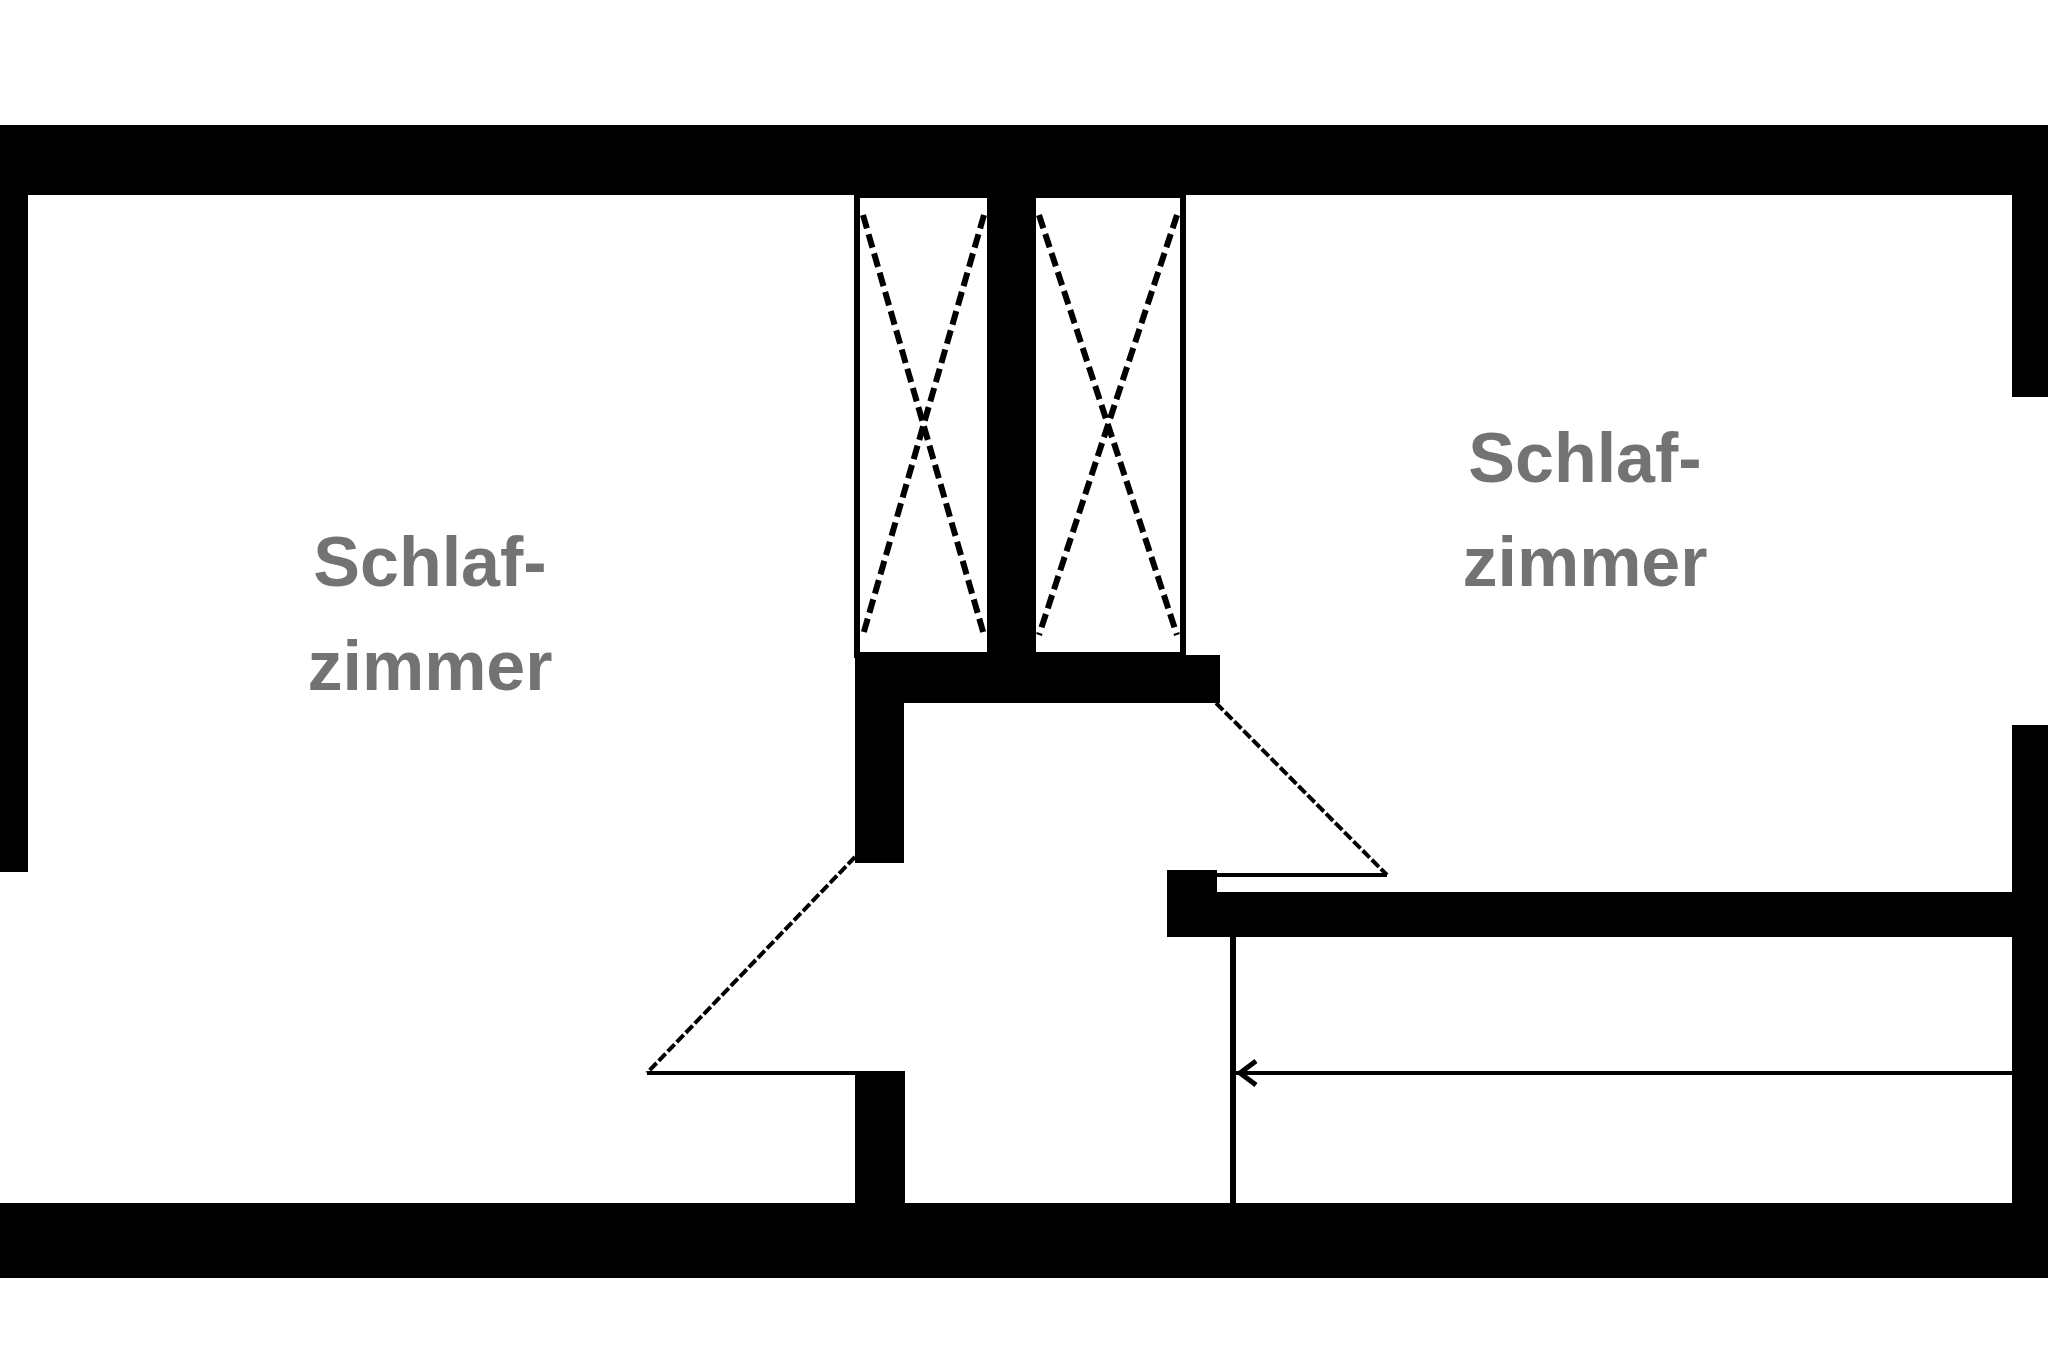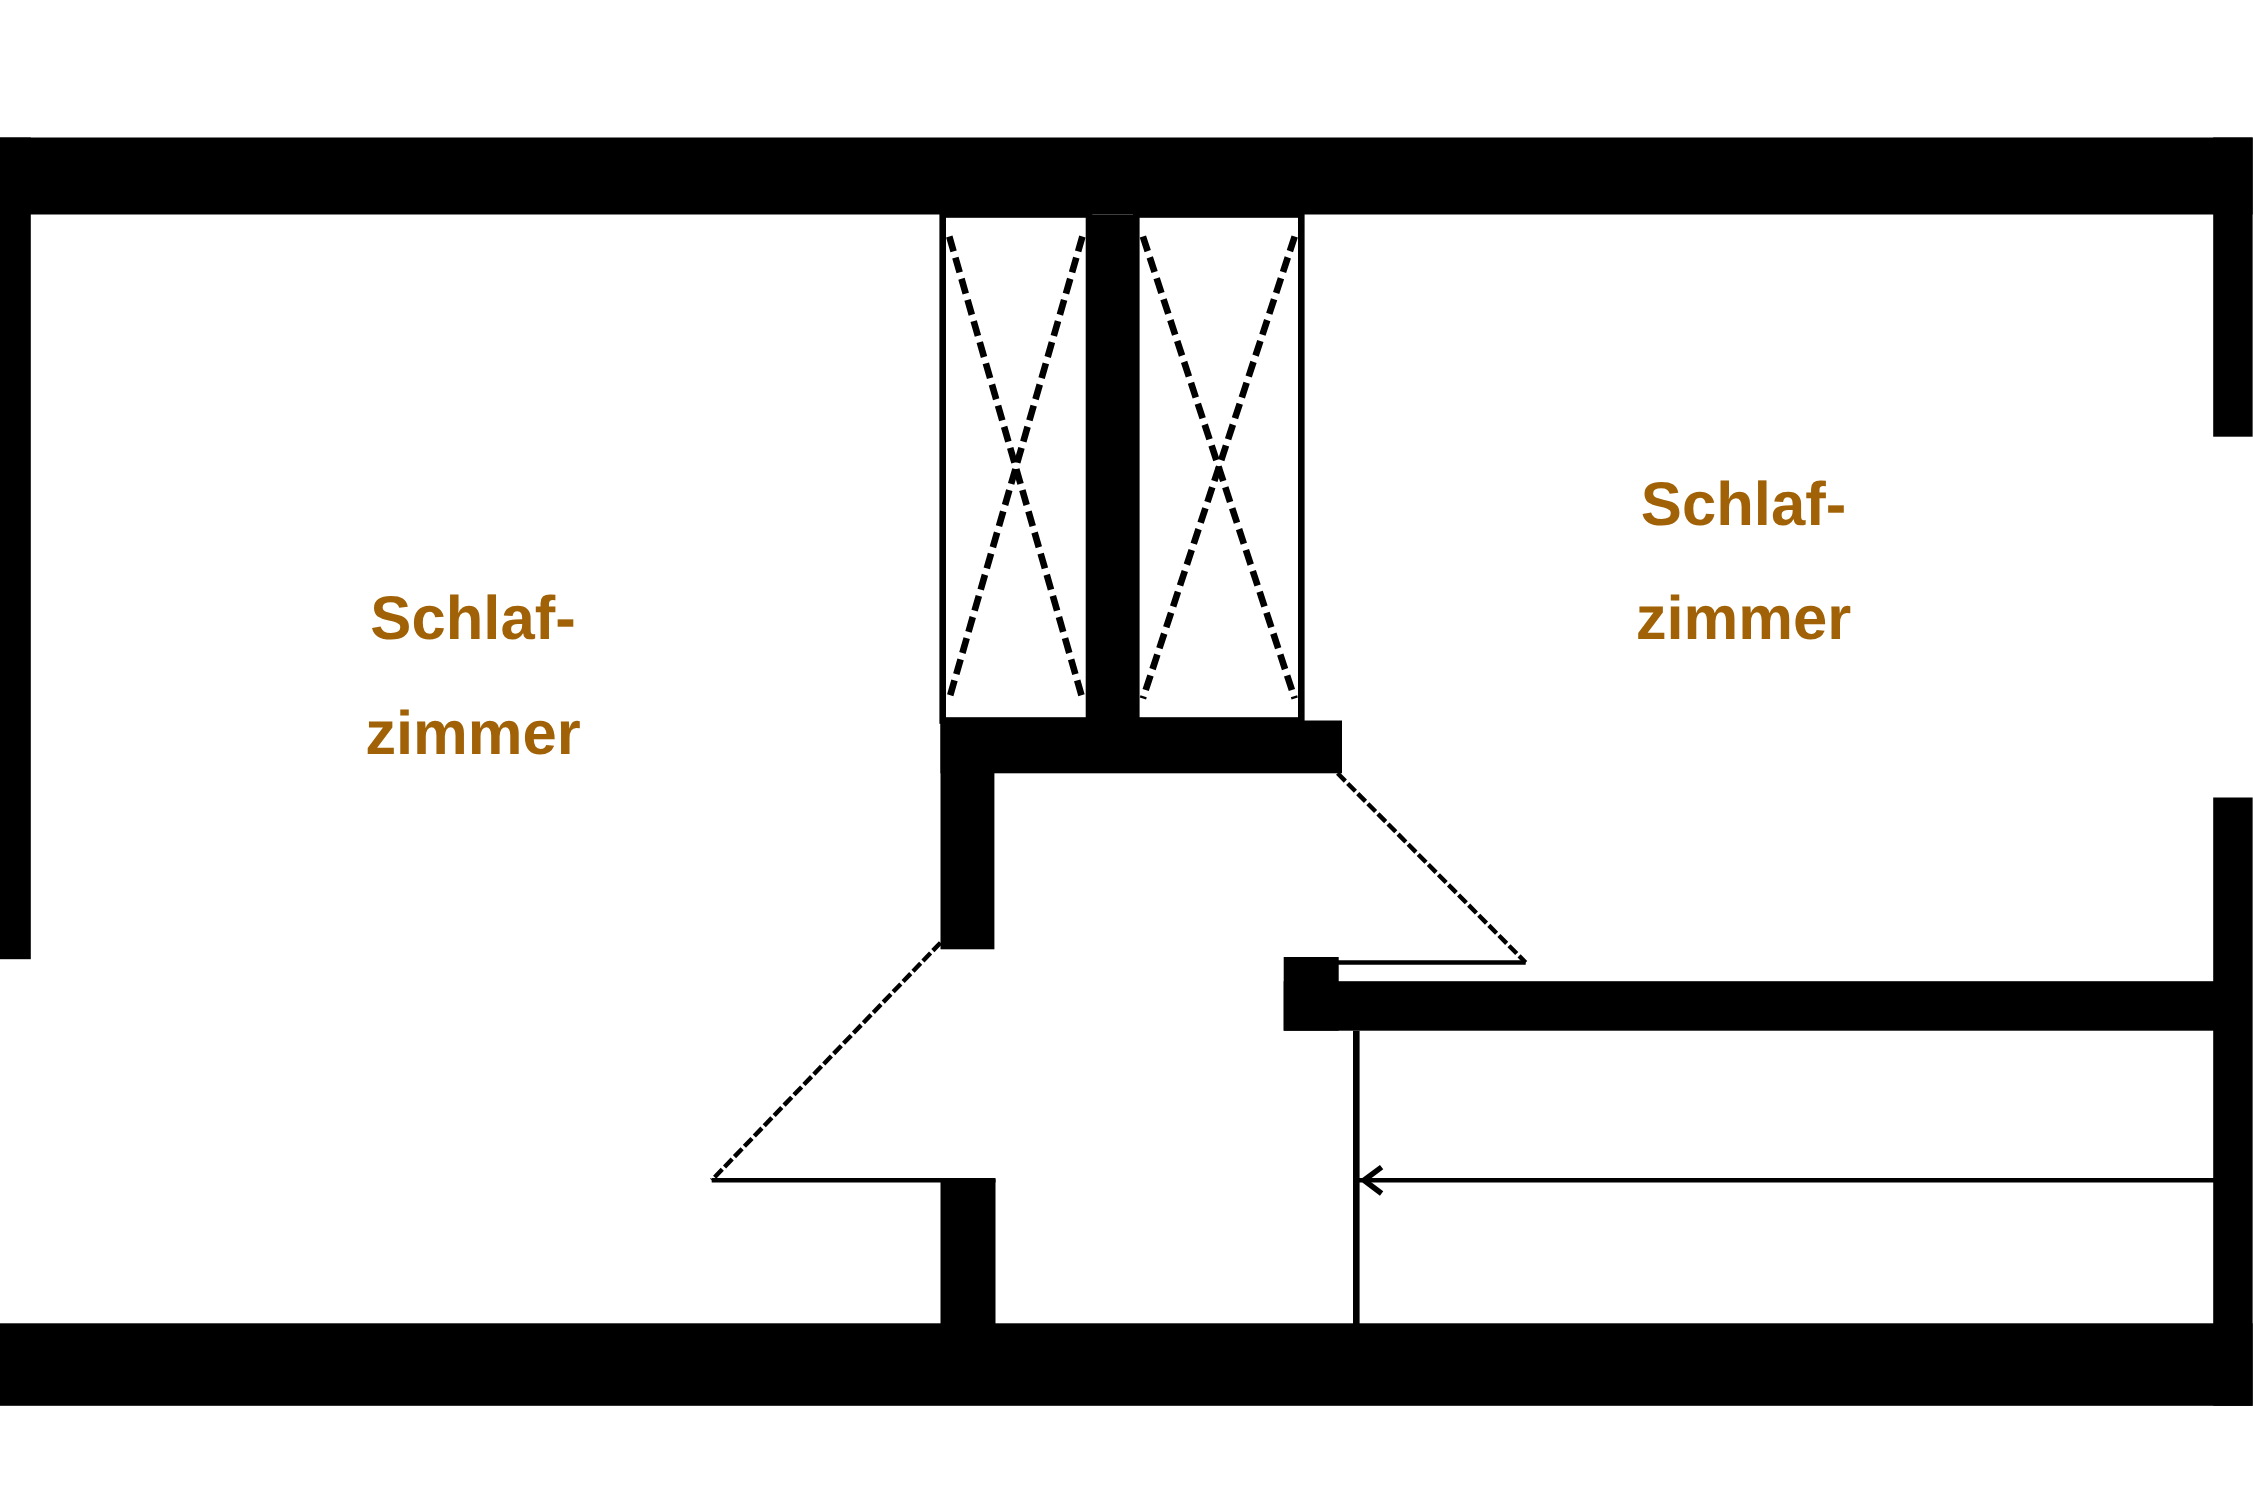--- a/index.html
+++ b/index.html
@@ -2,23 +2,23 @@
 <html><head>
   <meta charset="utf-8">
   <style>
     html, body { margin: 0; padding: 0; background: #ffffff; }
     body { width: 2048px; height: 1365px; overflow: hidden; position: relative; }
     #plan { position: absolute; left: 0; top: 0; width: 2048px; height: 1365px; }
     .room-label {
       position: absolute;
       font-family: "Liberation Sans", "DejaVu Sans", sans-serif;
       font-weight: bold;
-      font-size: 56px;
+      font-size: 70px;
       line-height: 104px;
-      color: #a16207;
+      color: #737373;
       letter-spacing: 0px;
       white-space: nowrap;
       text-align: center;
     }
     .room-label span { display: block; }
   </style>
 </head>
 <body>
 
 <svg id="plan" xmlns="http://www.w3.org/2000/svg" width="2048" height="1365" viewBox="0 0 2048 1365">

